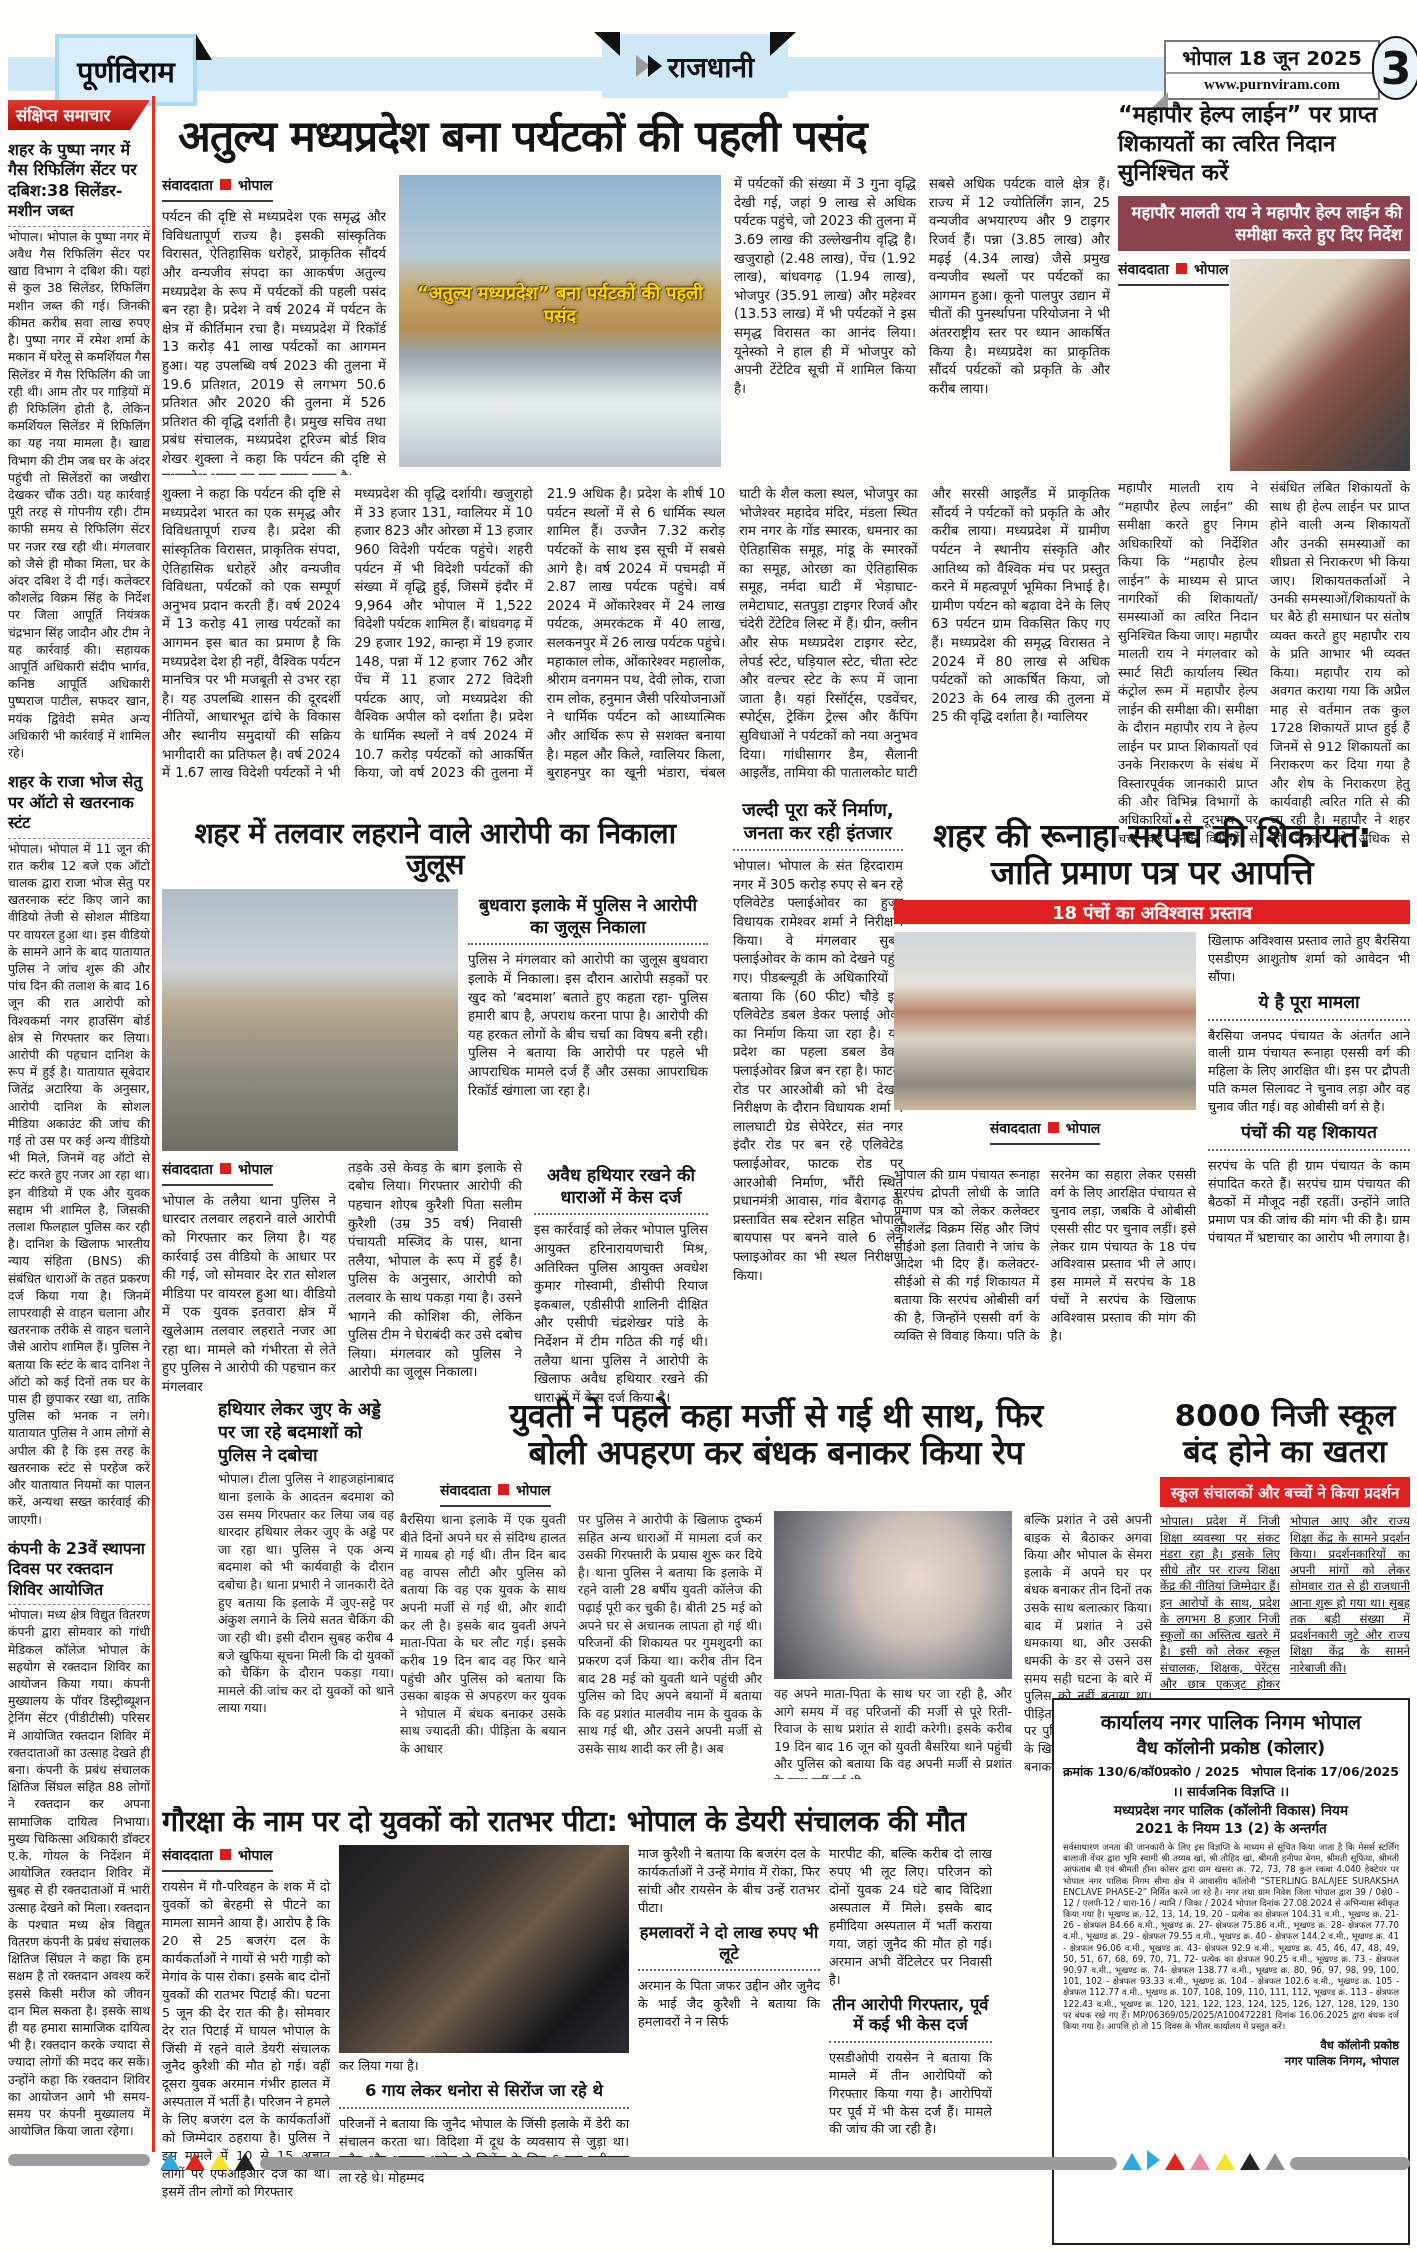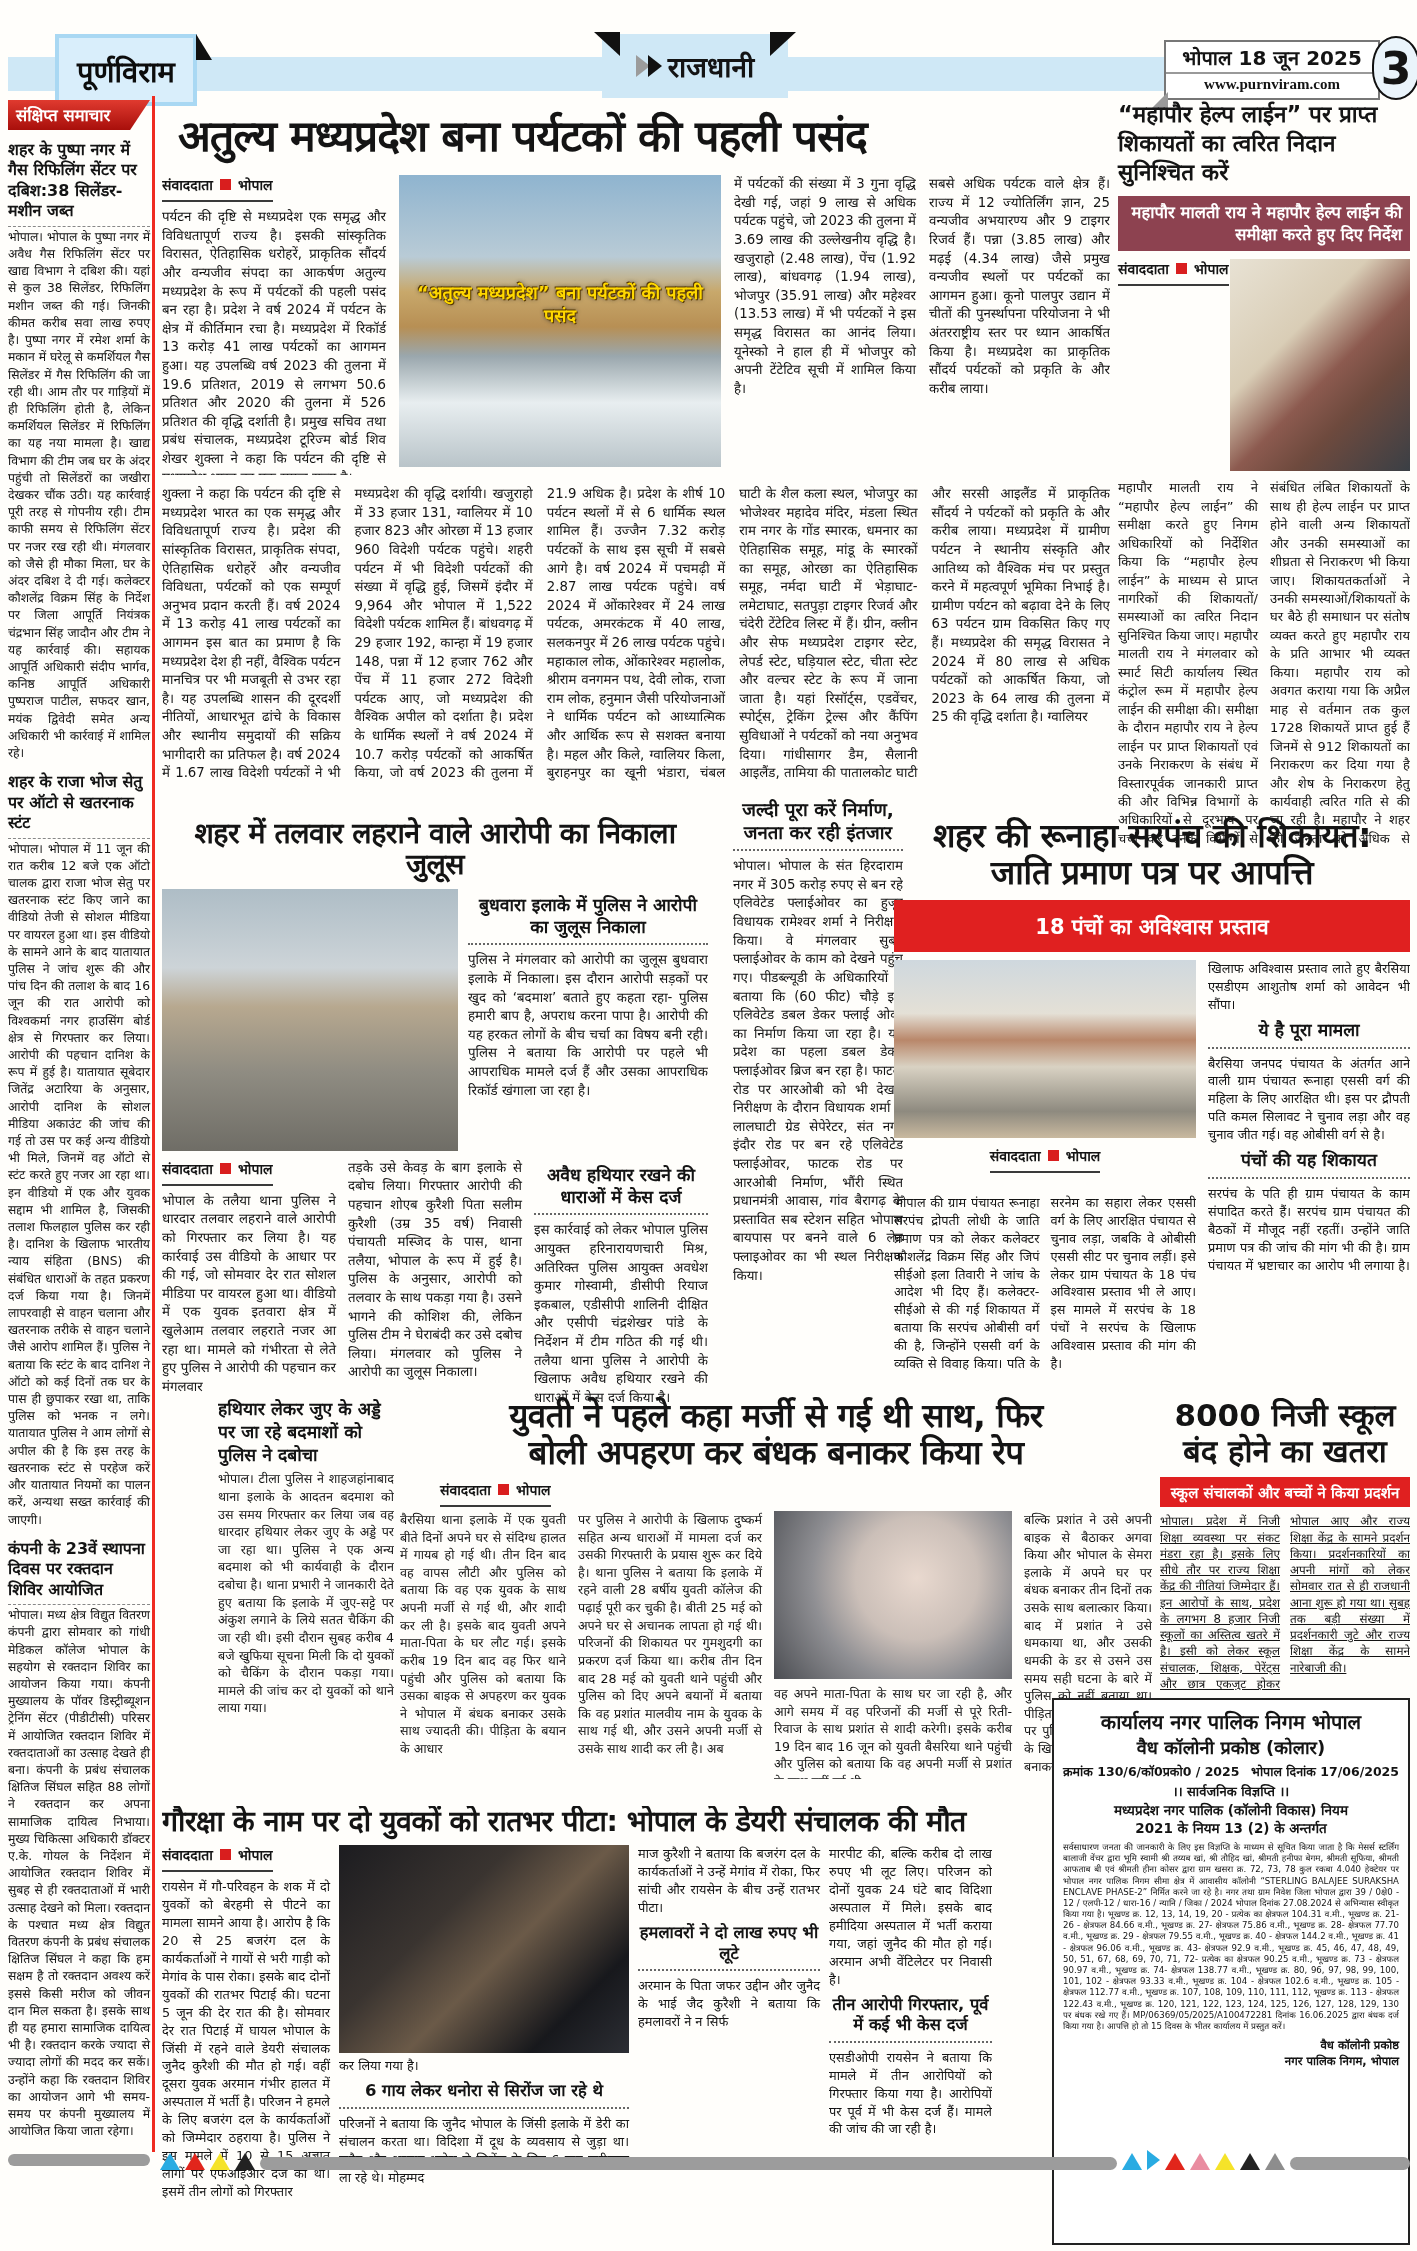--- a/index.html
+++ b/index.html
@@ -77,22 +77,22 @@
   .s-photo{width:296px;flex:none;background:linear-gradient(180deg,#aebdc6 0%,#cdd4d8 30%,#b7a88f 45%,#8f8c82 70%,#6f6d66 100%);}
   .s-col{flex:1;}
   .s-bot{display:flex;gap:12px;margin-top:8px;height:248px;overflow:hidden;}
   .s-bot>div{flex:1;}
   
   .jaldi{position:absolute;left:716px;top:792px;width:170px;height:598px;overflow:hidden;margin-left:17px;}
   .jaldi .subhead{font-size:18.5px;}
   
   .runaha{position:absolute;left:894px;top:818px;width:516px;}
   .runaha h2{margin:0;font-size:33px;line-height:1.12;font-weight:800;text-align:center;letter-spacing:-0.5px;}
-  .redbar{background:#e02020;color:#fff;font-weight:800;font-size:21px;text-align:center;
-          padding:12px 0;margin:8px 0;}
+  .redbar{background:#e02020;color:#fff;font-weight:800;font-size:18px;text-align:center;
+          padding:0 0;margin:8px 0;}
   .r-row{display:flex;gap:12px;height:438px;overflow:hidden;}
   .r-leftstack{width:302px;flex:none;}
   .r-photo{height:178px;background:linear-gradient(180deg,#cfd8de 0%,#e4e0d6 30%,#b9876a 45%,#d9d2c3 60%,#8e8a7f 85%,#c9b99f 100%);}
   .r-leftstack .byline{margin:8px auto 6px;}
   .r-cols{column-count:2;column-gap:11px;font-size:12.8px;line-height:1.4;text-align:justify;
           height:212px;overflow:hidden;margin-top:21px;}
   .r-right{flex:1;font-size:12.8px;}
   
   .jua{position:absolute;left:218px;top:1398px;width:176px;height:400px;overflow:hidden;}
   .jua h3{margin:0 0 4px;font-size:17.5px;line-height:1.3;font-weight:800;}

